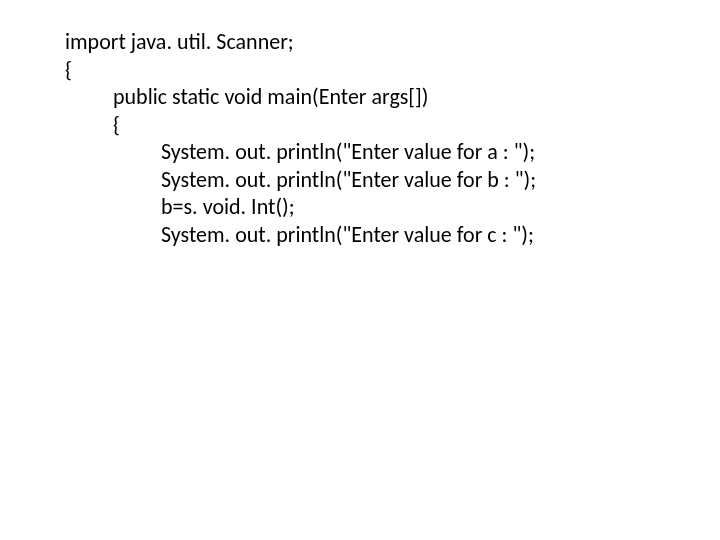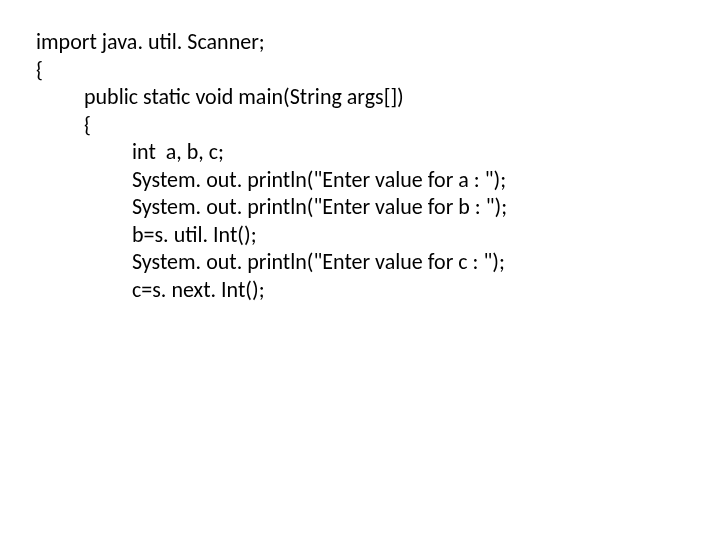--- a/index.html
+++ b/index.html
@@ -11,31 +11,30 @@
     font-family: Calibri, "Segoe UI", Arial, sans-serif;
     font-size: 22px;
     color: #000000;
     line-height: 1.25;
   }
   .slide {
     padding: 28px 0 0 36px;
   }
   .line {
     white-space: pre;
+    margin-left: 29px;
   }
   .ind1 { padding-left: 48px; }
   .ind2 { padding-left: 96px; }
 </style>
 </head>
 <body>
 
 <div class="slide">
   <div class="line">import java. util. Scanner;</div>
   <div class="line">{</div>
-  <div class="line ind1">public static void main(String args[])</div>
+  <div class="line ind1">public static void main(Enter args[])</div>
   <div class="line ind1">{</div>
-  <div class="line ind2">int  a, b, c;</div>
   <div class="line ind2">System. out. println("Enter value for a : ");</div>
   <div class="line ind2">System. out. println("Enter value for b : ");</div>
-  <div class="line ind2">b=s. util. Int();</div>
+  <div class="line ind2">b=s. void. Int();</div>
   <div class="line ind2">System. out. println("Enter value for c : ");</div>
-  <div class="line ind2">c=s. next. Int();</div>
 </div>
 
 </body></html>

